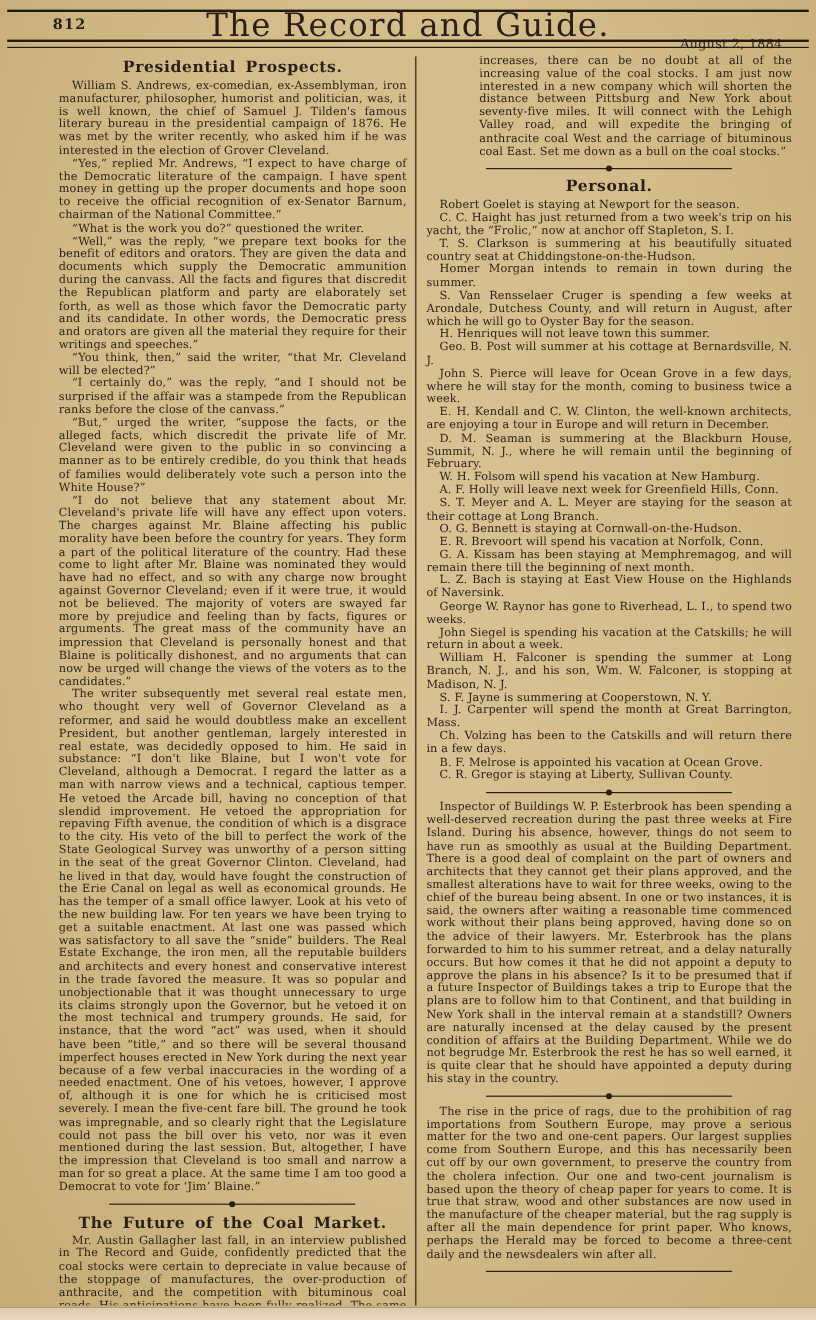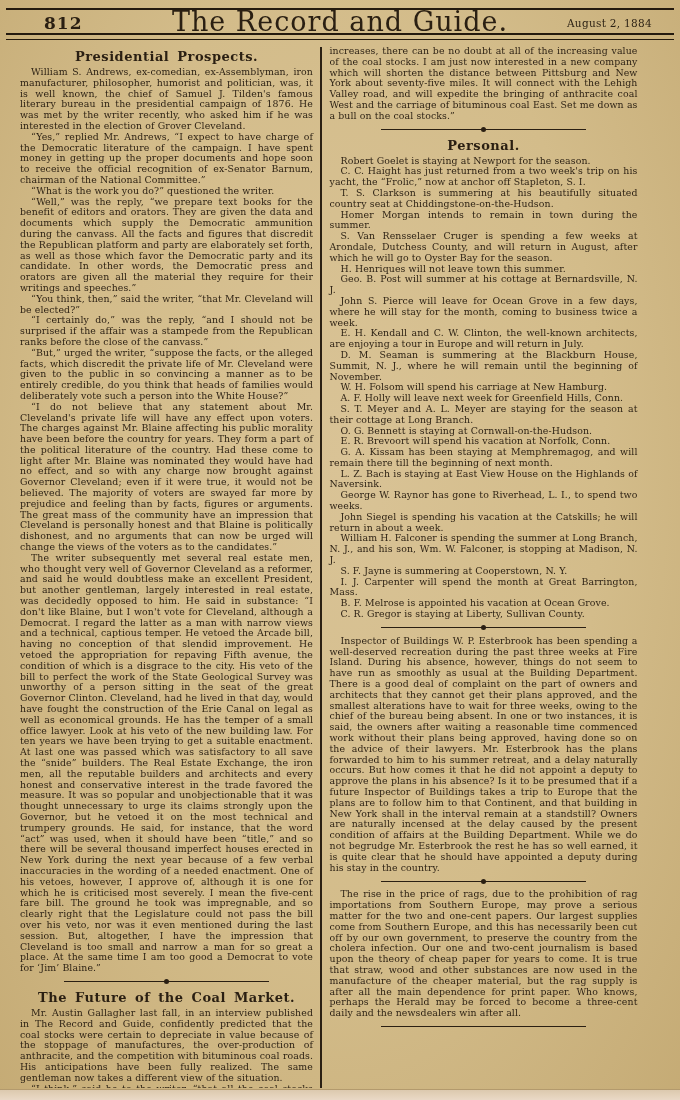--- a/index.html
+++ b/index.html
@@ -16,60 +16,60 @@
     overflow: hidden;
   }
   
   .top-rule {
     position: absolute; top: 8px; left: 6px; right: 6px;
     height: 2px; background: #241a0e;
   }
   .header { position: relative; height: 34px; }
   .pagenum {
     position: absolute; left: 44px; top: 13px;
-    font-size: 17px; font-weight: bold; letter-spacing: 1px;
+    font-size: 12px; font-weight: bold; letter-spacing: 1px;
   }
   .masthead {
     position: absolute; left: 0; right: 0; top: 6px;
     text-align: center;
     font-size: 27px; font-weight: normal;
     letter-spacing: 1px;
   }
   .issue-date {
-    position: absolute; right: 28px; top: 17px;
+    position: absolute; right: 28px; top: 31px;
     font-size: 10.5px; letter-spacing: .3px;
   }
   .header-rule {
     position: absolute; top: 33px; left: 6px; right: 6px;
     height: 7px;
     border-top: 2.5px solid #241a0e;
     border-bottom: 1.5px solid #241a0e;
   }
   
   .columns {
     position: absolute; top: 44px; left: 0; right: 0; bottom: 12px;
     display: flex;
-    padding: 2px 20px 0 20px;
+    padding: 2px 20px 0 49px;
   }
   .col { overflow: hidden; }
   .col.left  { width: 300px; padding-right: 7px; }
   .col.right { width: 316px; padding-left: 8px; }
   .col-rule {
     width: 1.5px; background: #2b2013; flex: none;
     margin-top: 1px;
   }
   
   .para {
     font-size: 9.4px;
     line-height: 10.8px;
     text-align: justify;
     text-indent: 11px;
     letter-spacing: .1px;
   }
-  .para.noindent { text-indent: 0; }
+  .para.noindent { text-indent: 0; margin-left: 44px; }
   h2.article-title {
     font-size: 13px;
     font-weight: bold;
     text-align: center;
     letter-spacing: .5px;
     word-spacing: 3px;
     margin: 3px 0 3px;
   }
   .divider {
     position: relative;
@@ -149,34 +149,35 @@
       <div>
 
       <p class="para">Robert Goelet is staying at Newport for the season.</p>
           <p class="para">C. C. Haight has just returned from a two week's trip on his yacht, the “Frolic,” now at anchor off Stapleton, S. I.</p>
           <p class="para">T. S. Clarkson is summering at his beautifully situated country seat at Chiddingstone-on-the-Hudson.</p>
           <p class="para">Homer Morgan intends to remain in town during the summer.</p>
           <p class="para">S. Van Rensselaer Cruger is spending a few weeks at Arondale, Dutchess County, and will return in August, after which he will go to Oyster Bay for the season.</p>
           <p class="para">H. Henriques will not leave town this summer.</p>
           <p class="para">Geo. B. Post will summer at his cottage at Bernardsville, N. J.</p>
           <p class="para">John S. Pierce will leave for Ocean Grove in a few days, where he will stay for the month, coming to business twice a week.</p>
-          <p class="para">E. H. Kendall and C. W. Clinton, the well-known architects, are enjoying a tour in Europe and will return in July.</p>
-          <p class="para">D. M. Seaman is summering at the Blackburn House, Summit, N. J., where he will remain until the beginning of November.</p>
-          <p class="para">W. H. Folsom will spend his carriage at New Hamburg.</p>
+          <p class="para">E. H. Kendall and C. W. Clinton, the well-known architects, are enjoying a tour in Europe and will return in December.</p>
+          <p class="para">D. M. Seaman is summering at the Blackburn House, Summit, N. J., where he will remain until the beginning of February.</p>
+          <p class="para">W. H. Folsom will spend his vacation at New Hamburg.</p>
           <p class="para">A. F. Holly will leave next week for Greenfield Hills, Conn.</p>
           <p class="para">S. T. Meyer and A. L. Meyer are staying for the season at their cottage at Long Branch.</p>
           <p class="para">O. G. Bennett is staying at Cornwall-on-the-Hudson.</p>
           <p class="para">E. R. Brevoort will spend his vacation at Norfolk, Conn.</p>
           <p class="para">G. A. Kissam has been staying at Memphremagog, and will remain there till the beginning of next month.</p>
           <p class="para">L. Z. Bach is staying at East View House on the Highlands of Naversink.</p>
           <p class="para">George W. Raynor has gone to Riverhead, L. I., to spend two weeks.</p>
           <p class="para">John Siegel is spending his vacation at the Catskills; he will return in about a week.</p>
           <p class="para">William H. Falconer is spending the summer at Long Branch, N. J., and his son, Wm. W. Falconer, is stopping at Madison, N. J.</p>
           <p class="para">S. F. Jayne is summering at Cooperstown, N. Y.</p>
           <p class="para">I. J. Carpenter will spend the month at Great Barrington, Mass.</p>
+          <p class="para">Ch. Volzing has been to the Catskills and will return there in a few days.</p>
           <p class="para">B. F. Melrose is appointed his vacation at Ocean Grove.</p>
           <p class="para">C. R. Gregor is staying at Liberty, Sullivan County.</p>
         </div>
 
       <div class="divider">
           <span class="dot"></span>
         </div>
       <p class="para">Inspector of Buildings W. P. Esterbrook has been spending a well-deserved recreation during the past three weeks at Fire Island.  During his absence, however, things do not seem to have run as smoothly as usual at the Building Department.  There is a good deal of complaint on the part of owners and architects that they cannot get their plans approved, and the smallest alterations have to wait for three weeks, owing to the chief of the bureau being absent.  In one or two instances, it is said, the owners after waiting a reasonable time commenced work without their plans being approved, having done so on the advice of their lawyers.  Mr. Esterbrook has the plans forwarded to him to his summer retreat, and a delay naturally occurs.  But how comes it that he did not appoint a deputy to approve the plans in his absence?  Is it to be presumed that if a future Inspector of Buildings takes a trip to Europe that the plans are to follow him to that Continent, and that building in New York shall in the interval remain at a standstill?  Owners are naturally incensed at the delay caused by the present condition of affairs at the Building Department.  While we do not begrudge Mr. Esterbrook the rest he has so well earned, it is quite clear that he should have appointed a deputy during his stay in the country.</p>
 
       <div class="divider">

